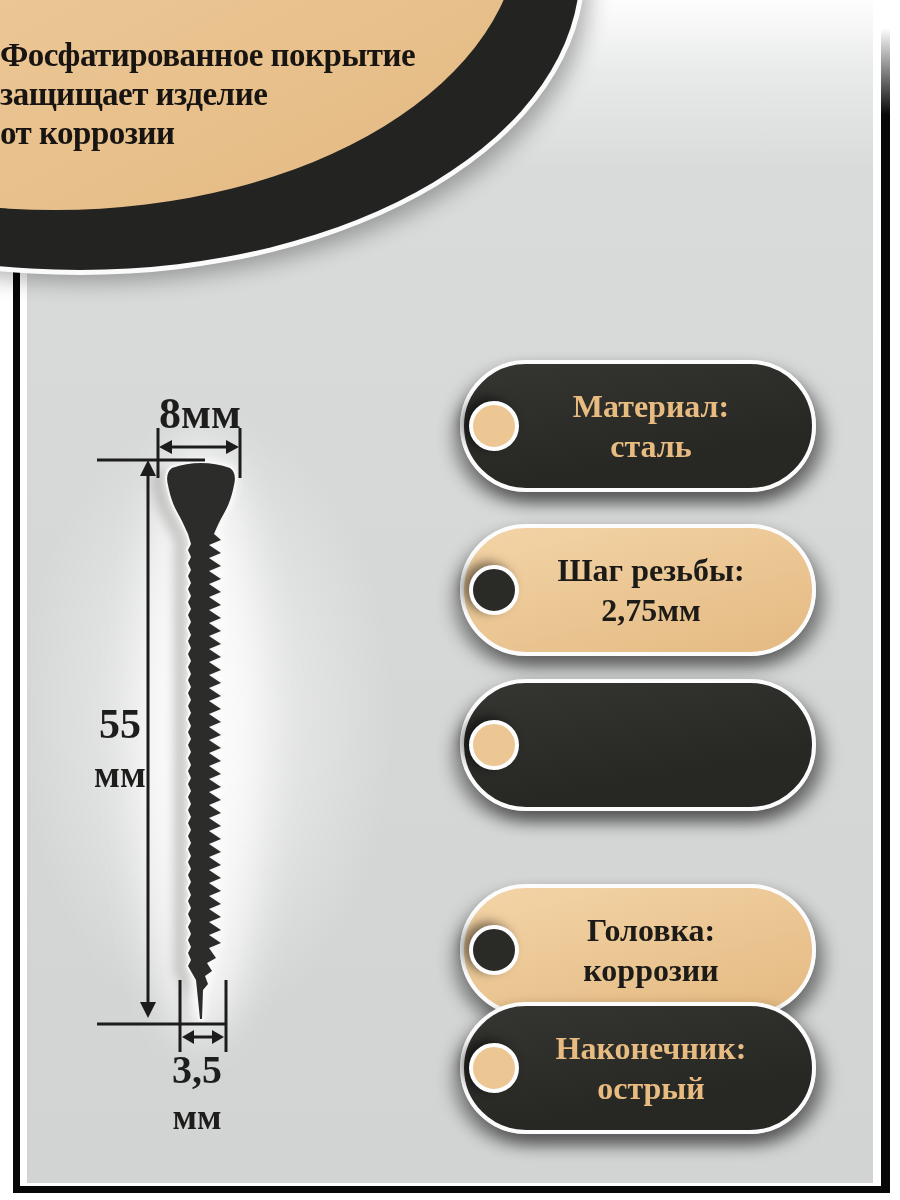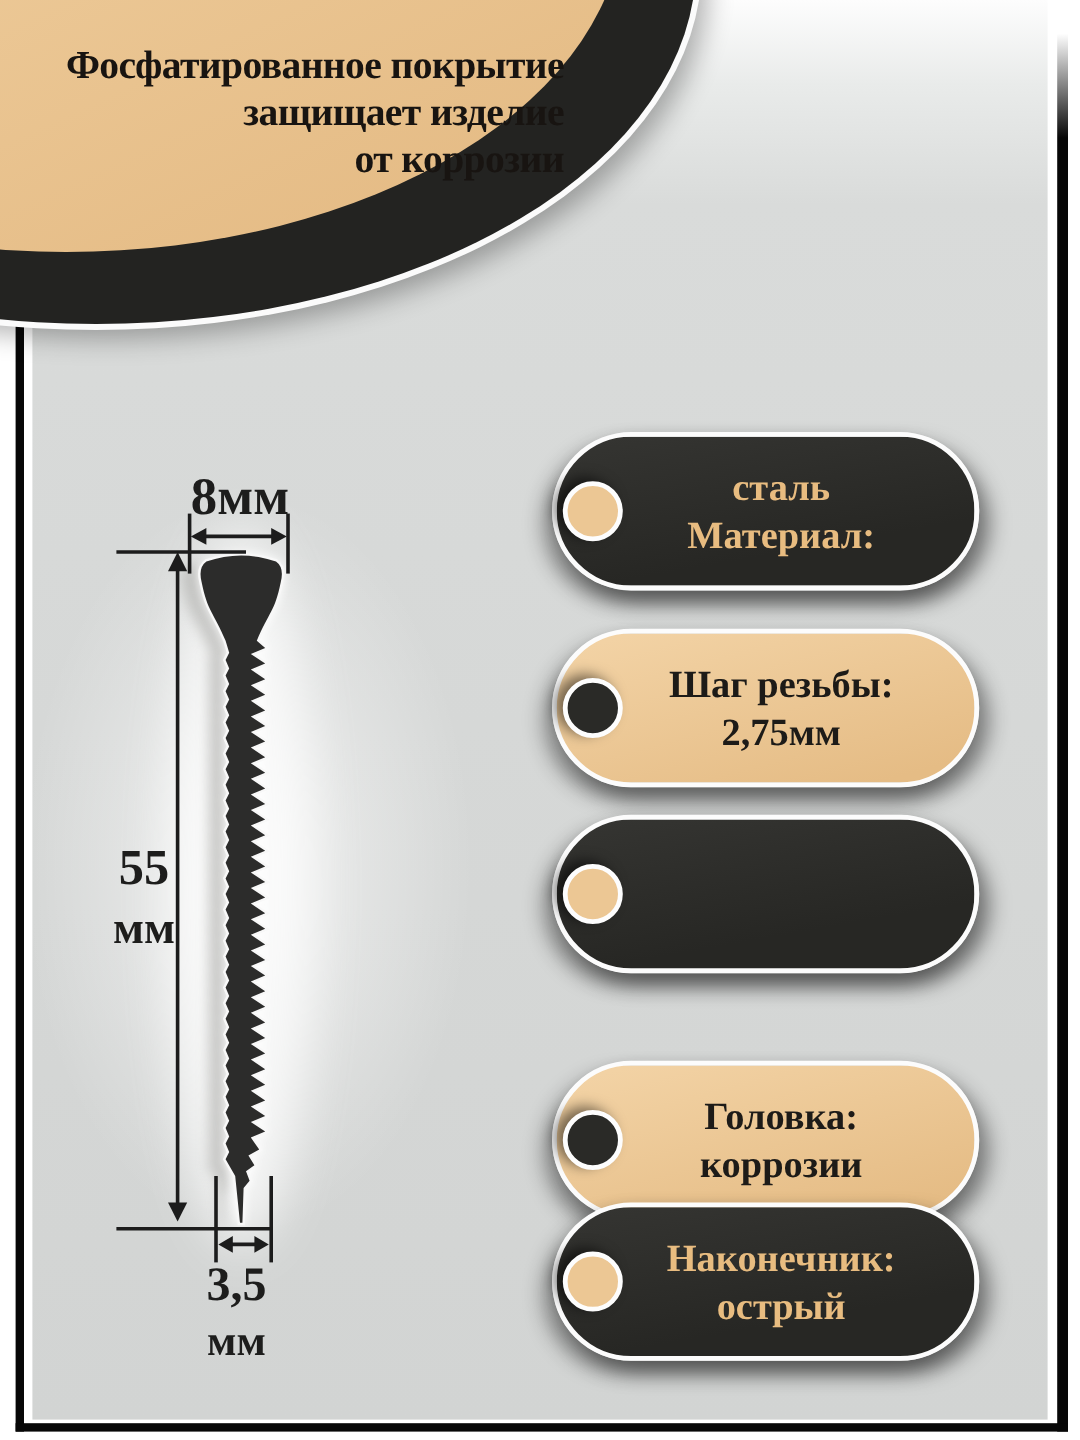--- a/index.html
+++ b/index.html
@@ -30,21 +30,21 @@
     border-radius:50%; background:#232321;
     box-shadow:0 0 0 5px #fbfbfb, 10px 12px 22px rgba(0,0,0,0.30);
   }
   .ellipse-tan {
     position:absolute; left:-410px; top:-360px; width:930px; height:570px;
     border-radius:50%;
     background:linear-gradient(155deg, #f0cf9f 30%, #e5bc86 88%);
   }
   .badge-text {
     position:absolute; left:0; top:36px; width:470px;
-    text-align:right; font-weight:bold; font-size:33px; line-height:39px;
+    text-align:left; font-weight:bold; font-size:33px; line-height:39px;
     letter-spacing:-0.5px; color:#181411;
   }
 
   
   .pill {
     position:absolute; left:460px; width:356px; height:132px;
     box-sizing:border-box; border:4px solid #fcfcfc; border-radius:66px;
     display:flex; align-items:center; justify-content:center; text-align:center;
   }
   .pill.dark {
@@ -144,22 +144,22 @@
   <div class="ellipse-tan"></div>
   <div class="badge-text">
     <div>Фосфатированное покрытие</div>
     <div>защищает изделие</div>
     <div>от коррозии</div>
   </div>
 
   <div class="pill dark" style="top:360px;">
     <span class="pill-dot"></span>
     <div class="pill-text">
+      <div>Материал:</div>
       <div>сталь</div>
-      <div>Материал:</div>
     </div>
   </div>
   <div class="pill tan" style="top:524px;">
     <span class="pill-dot"></span>
     <div class="pill-text">
       <div>Шаг резьбы:</div>
       <div>2,75мм</div>
     </div>
   </div>
   <div class="pill dark" style="top:679px;">

